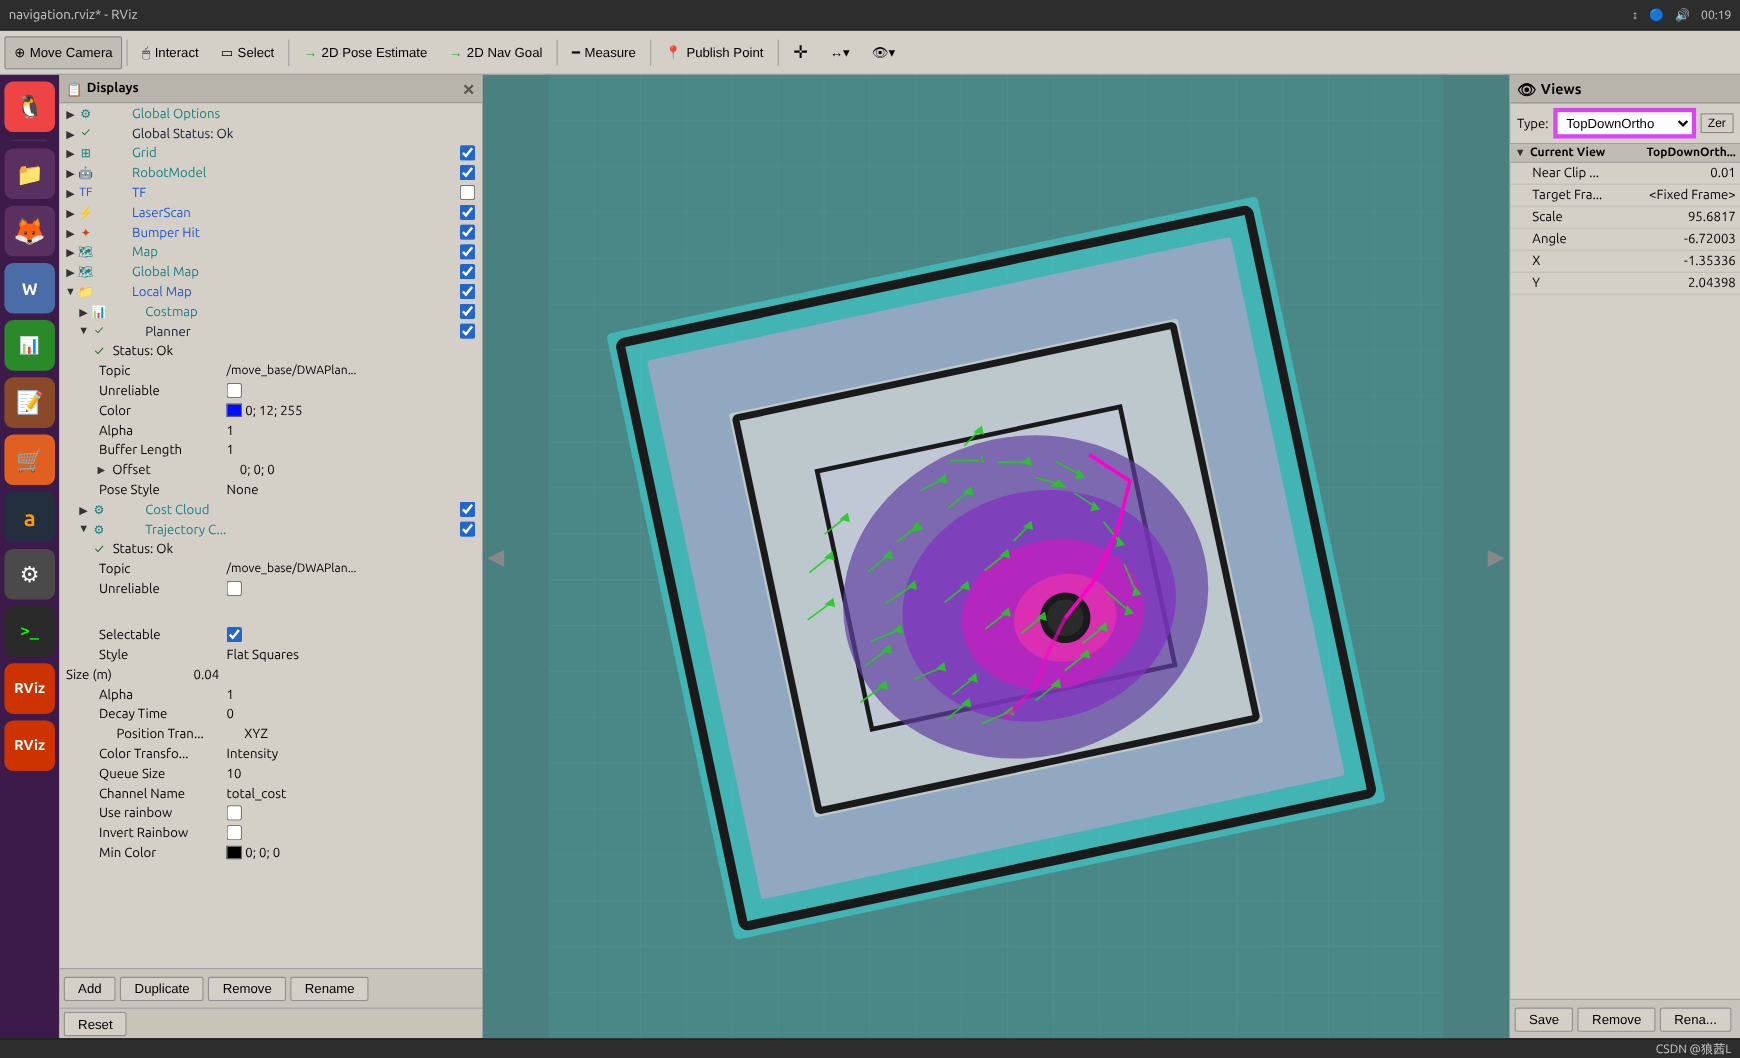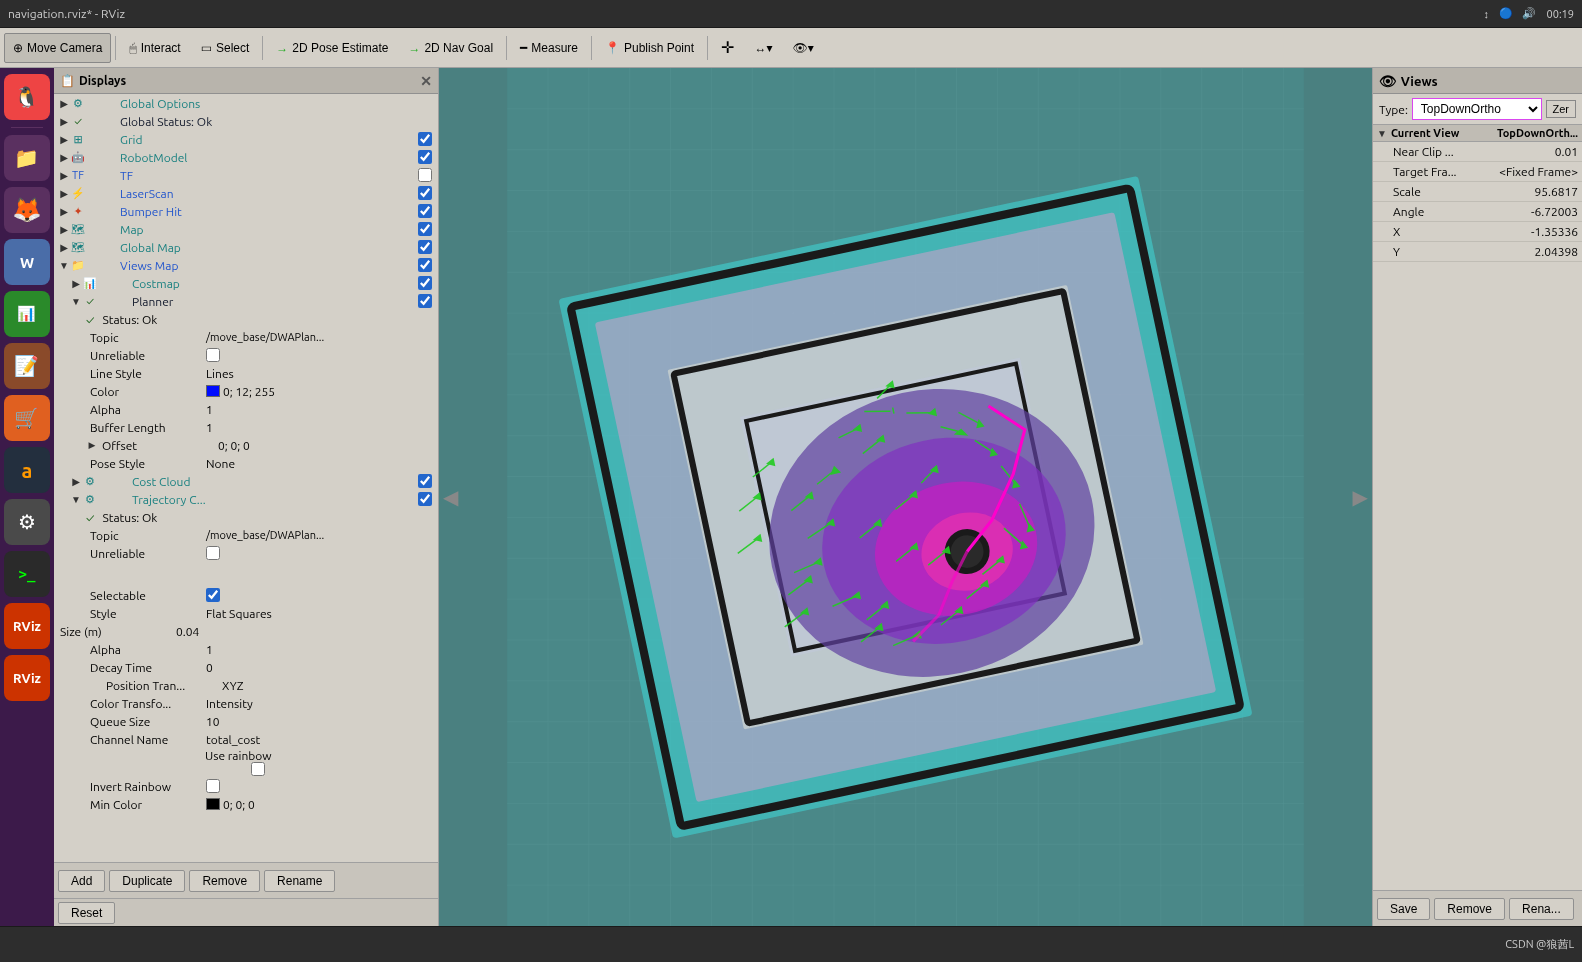--- a/index.html
+++ b/index.html
@@ -211,21 +211,21 @@
       align-items: center;
       padding: 4px 6px;
       gap: 4px;
       border-bottom: 1px solid #a0a0a0;
     }
     .views-type-label { font-size: 12px; color: #000; }
     .views-type-select {
       flex: 1;
       font-size: 12px;
       background: #fff;
-      border: 1px solid #d946ef;
+      border: 4px solid #d946ef;
       padding: 2px 4px;
       color: #000;
     }
     .views-zero-btn {
       padding: 2px 6px;
       background: #d4d0c8;
       border: 1px solid #888;
       font-size: 11px;
       cursor: pointer;
       color: #000;
@@ -260,21 +260,21 @@
       background: #c8c4bc;
       display: flex;
       align-items: center;
       padding: 0 4px;
       gap: 4px;
       border-top: 1px solid #a0a0a0;
     }
 
     
     #statusbar {
-      height: 36px;
+      height: 18px;
       background: #2d2d2d;
       display: flex;
       align-items: center;
       justify-content: flex-end;
       padding: 0 8px;
       font-size: 11px;
       color: #ccc;
       border-top: 1px solid #1a1a1a;
     }
   </style>
@@ -428,21 +428,21 @@
         <span class="tree-arrow">▶</span>
         <span class="tree-icon" style="color:#1a8080;">🗺</span>
         <span class="tree-label teal">Global Map</span>
         <input type="checkbox" class="tree-checkbox" checked="" style="">
       </div>
 
       <div class="tree-item">
         <span class="tree-indent" style="width:4px;"></span>
         <span class="tree-arrow">▼</span>
         <span class="tree-icon" style="color:#2255cc;">📁</span>
-        <span class="tree-label blue">Views Map</span>
+        <span class="tree-label blue">Local Map</span>
         <input type="checkbox" class="tree-checkbox" checked="" style="">
       </div>
 
       <div class="tree-item">
         <span class="tree-indent" style="width:16px;"></span>
         <span class="tree-arrow">▶</span>
         <span class="tree-icon" style="color:#1a8080;">📊</span>
         <span class="tree-label teal">Costmap</span>
         <input type="checkbox" class="tree-checkbox" checked="" style="">
       </div>
@@ -463,24 +463,20 @@
       <div class="prop-row" style="padding-left:32px;">
         <span class="prop-name">Topic</span>
         <span class="prop-value" style="font-size:11px;">/move_base/DWAPlan...</span>
       </div>
 
       <div class="prop-row" style="padding-left:32px;">
         <span class="prop-name">Unreliable</span>
         <input type="checkbox" class="tree-checkbox" style="">
       </div>
 
-      <div class="prop-row" style="padding-left:32px;">
-        <span class="prop-name">Line Style</span>
-        <span class="prop-value">Lines</span>
-      </div>
 
       <div class="prop-row" style="padding-left:32px;">
         <span class="prop-name">Color</span>
         <span class="color-swatch" style="background:#000CFF;"></span>
         <span class="prop-value">0; 12; 255</span>
       </div>
 
       <div class="prop-row" style="padding-left:32px;">
         <span class="prop-name">Alpha</span>
         <span class="prop-value">1</span>
@@ -571,21 +567,21 @@
       <div class="prop-row" style="padding-left:32px;">
         <span class="prop-name">Queue Size</span>
         <span class="prop-value">10</span>
       </div>
 
       <div class="prop-row" style="padding-left:32px;">
         <span class="prop-name">Channel Name</span>
         <span class="prop-value">total_cost</span>
       </div>
 
-      <div class="prop-row" style="padding-left:32px;flex-direction:column;">
+      <div class="prop-row" style="padding-left:32px;">
         <span class="prop-name">Use rainbow</span>
         <input type="checkbox" class="tree-checkbox" style="">
       </div>
 
       <div class="prop-row" style="padding-left:32px;">
         <span class="prop-name">Invert Rainbow</span>
         <input type="checkbox" class="tree-checkbox" style="">
       </div>
 
       <div class="prop-row" style="padding-left:32px;">

